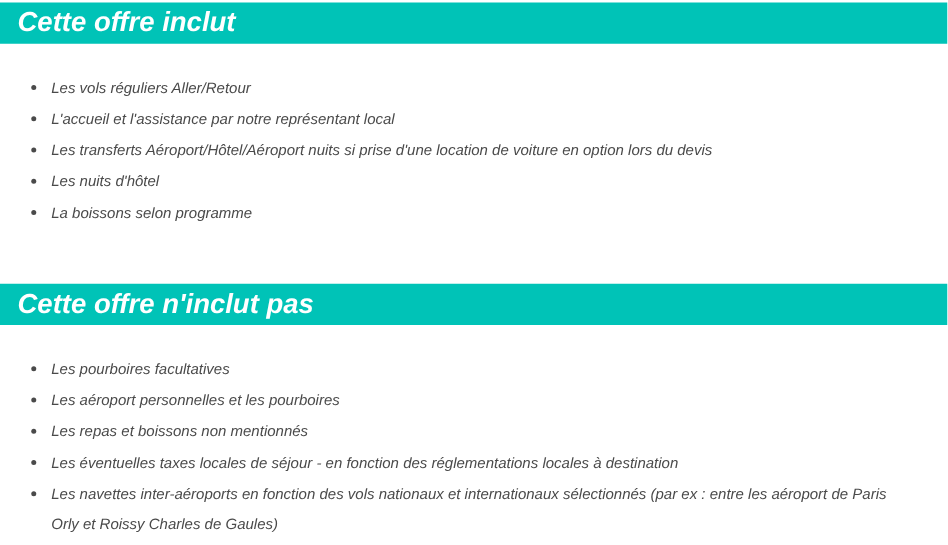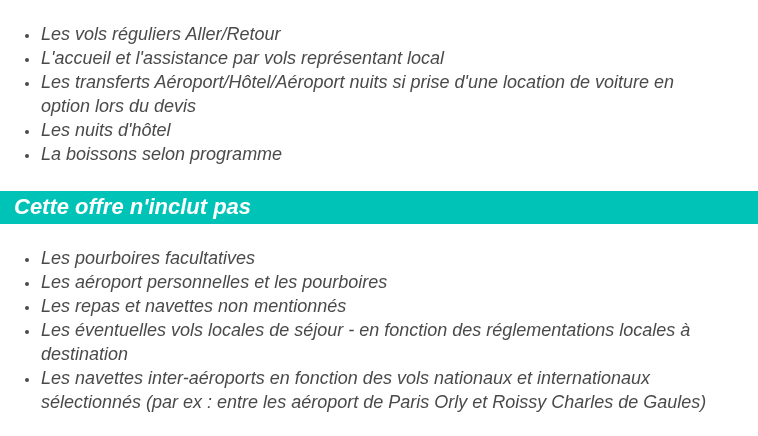--- a/index.html
+++ b/index.html
@@ -20,56 +20,59 @@
     font-weight: bold;
     font-size: 22px;
     line-height: 32px;
     padding: 0 0 1px 14px;
     width: 744px; 
   }
   .section-included .section-header {
     margin-top: 2px;
   }
   .section-excluded .section-header {
-    margin-top: 25px;
+    margin-top: 45px;
   }
   ul.offer-list {
     margin: 22px 0 0 0;
     padding: 0 36px 0 40px;
     list-style: disc outside;
     font-style: italic;
-    font-size: 18px;
+    font-size: 12px;
     line-height: 24px;
     color: #4a4a4a;
   }
   ul.offer-list li {
     padding-left: 1px;
   }
   ul.offer-list li::marker {
     color: #4a4a4a;
     font-size: 14px;
   }
 </style>
 </head>
 <body>
 
 <div class="section-included">
+  <div class="section-header">
+    <span>Cette offre inclut</span>
+  </div>
   <ul class="offer-list">
       <li>Les vols réguliers Aller/Retour</li>
-      <li>L'accueil et l'assistance par vols représentant local</li>
+      <li>L'accueil et l'assistance par notre représentant local</li>
       <li>Les transferts Aéroport/Hôtel/Aéroport nuits si prise d'une location de voiture en option lors du devis</li>
       <li>Les nuits d'hôtel</li>
       <li>La boissons selon programme</li>
     </ul>
 </div>
 
 <div class="section-excluded">
   <div class="section-header">
     <span>Cette offre n'inclut pas</span>
   </div>
   <ul class="offer-list">
       <li>Les pourboires facultatives</li>
       <li>Les aéroport personnelles et les pourboires</li>
-      <li>Les repas et navettes non mentionnés</li>
-      <li>Les éventuelles vols locales de séjour - en fonction des réglementations locales à destination</li>
+      <li>Les repas et boissons non mentionnés</li>
+      <li>Les éventuelles taxes locales de séjour - en fonction des réglementations locales à destination</li>
       <li>Les navettes inter-aéroports en fonction des vols nationaux et internationaux sélectionnés (par ex : entre les aéroport de Paris Orly et Roissy Charles de Gaules)</li>
     </ul>
 </div>
 
 </body></html>

